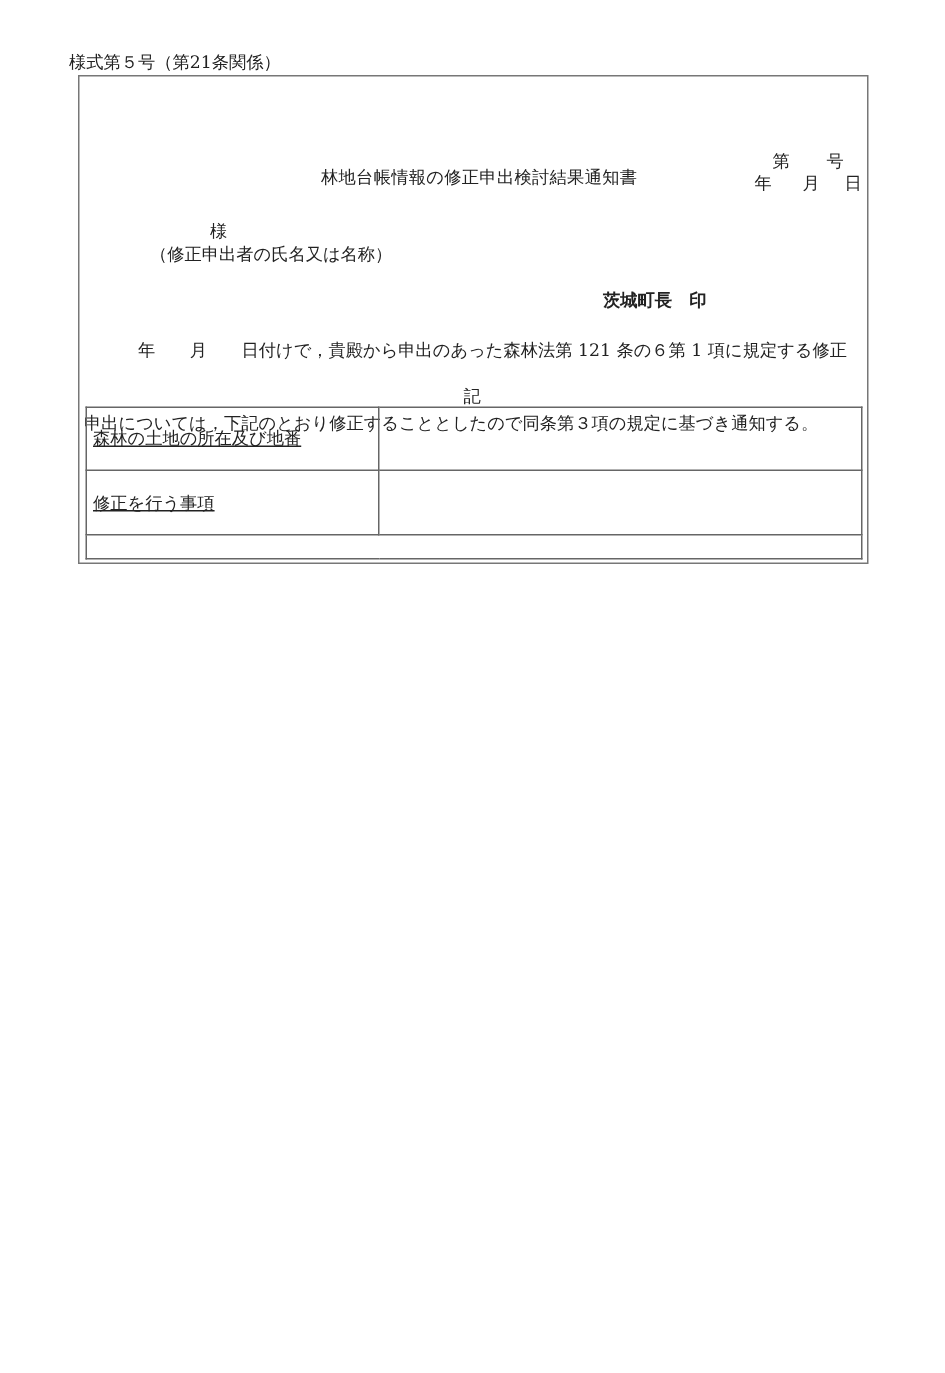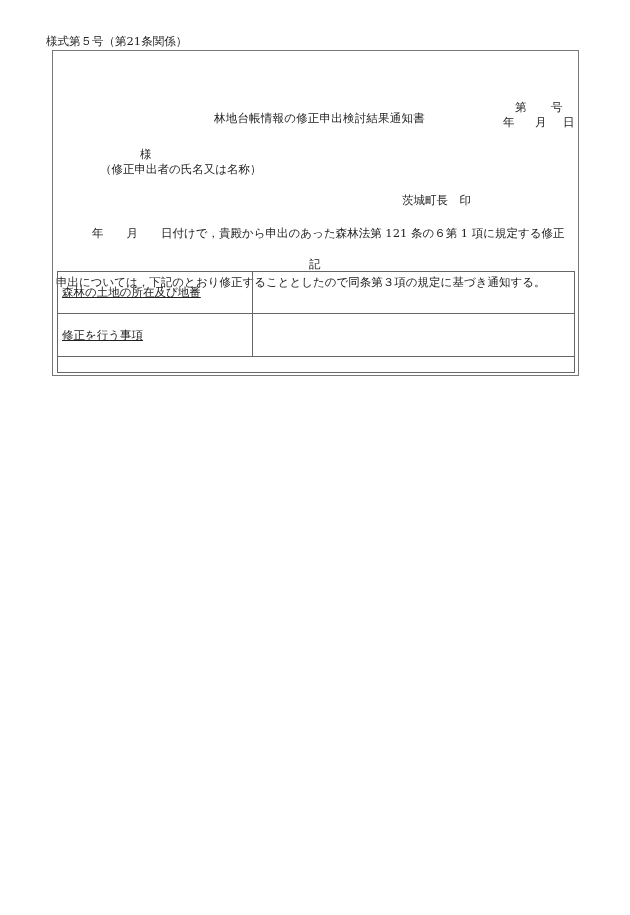--- a/index.html
+++ b/index.html
@@ -28,21 +28,21 @@
 <div class="abs" style="left:515px; top:100px;">第</div>
 <div class="abs" style="left:551px; top:100px;">号</div>
 
 <div class="abs" style="left:503px; top:115px;">年</div>
 <div class="abs" style="left:535px; top:115px;">月</div>
 <div class="abs" style="left:563px; top:115px;">日</div>
 
 <div class="abs" style="left:140px; top:147px;">様</div>
 <div class="abs" style="left:73px; top:162px;margin-left:27px;">（修正申出者の氏名又は名称）</div>
 
-<div class="abs" style="left:402px; top:193px;">茨城町長　印</div>
+<div class="abs" style="left:402px; top:193px;font-weight:bold;">茨城町長　印</div>
 
 <div class="abs" style="left:92px; top:226px;">年　　月　　日付けで，貴殿から申出のあった森林法第 121 条の６第 1 項に規定する修正</div>
 <div class="abs" style="left:56px; top:245px;margin-top:30px;">申出については，下記のとおり修正することとしたので同条第３項の規定に基づき通知する。</div>
 
 <div class="abs" style="left:309px; top:257px;">記</div>
 
 <table class="rec">
   <tbody>
       <tr class="r1">
     <td class="label">森林の土地の所在及び地番</td>

